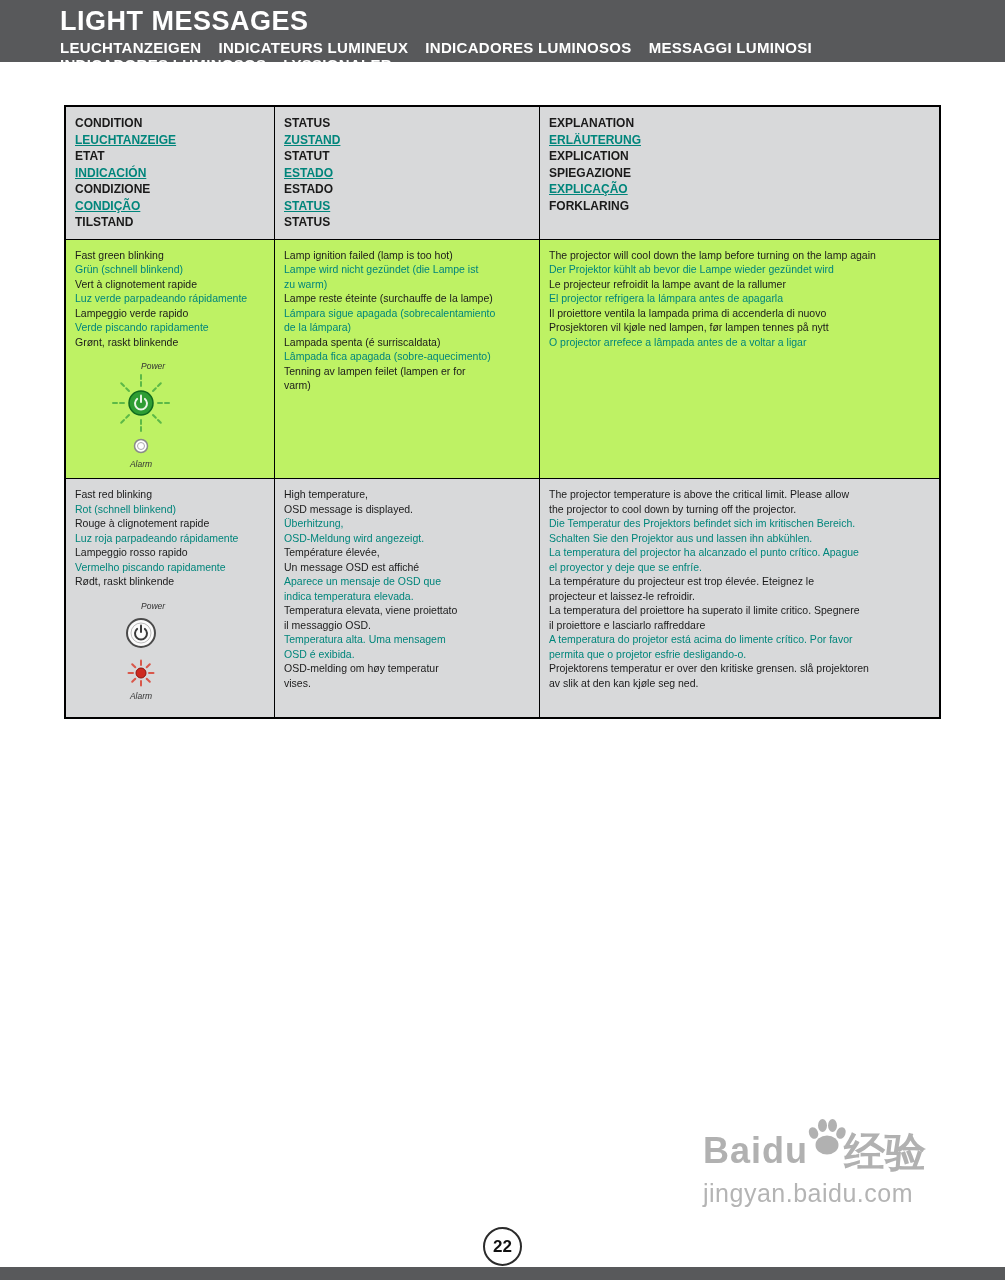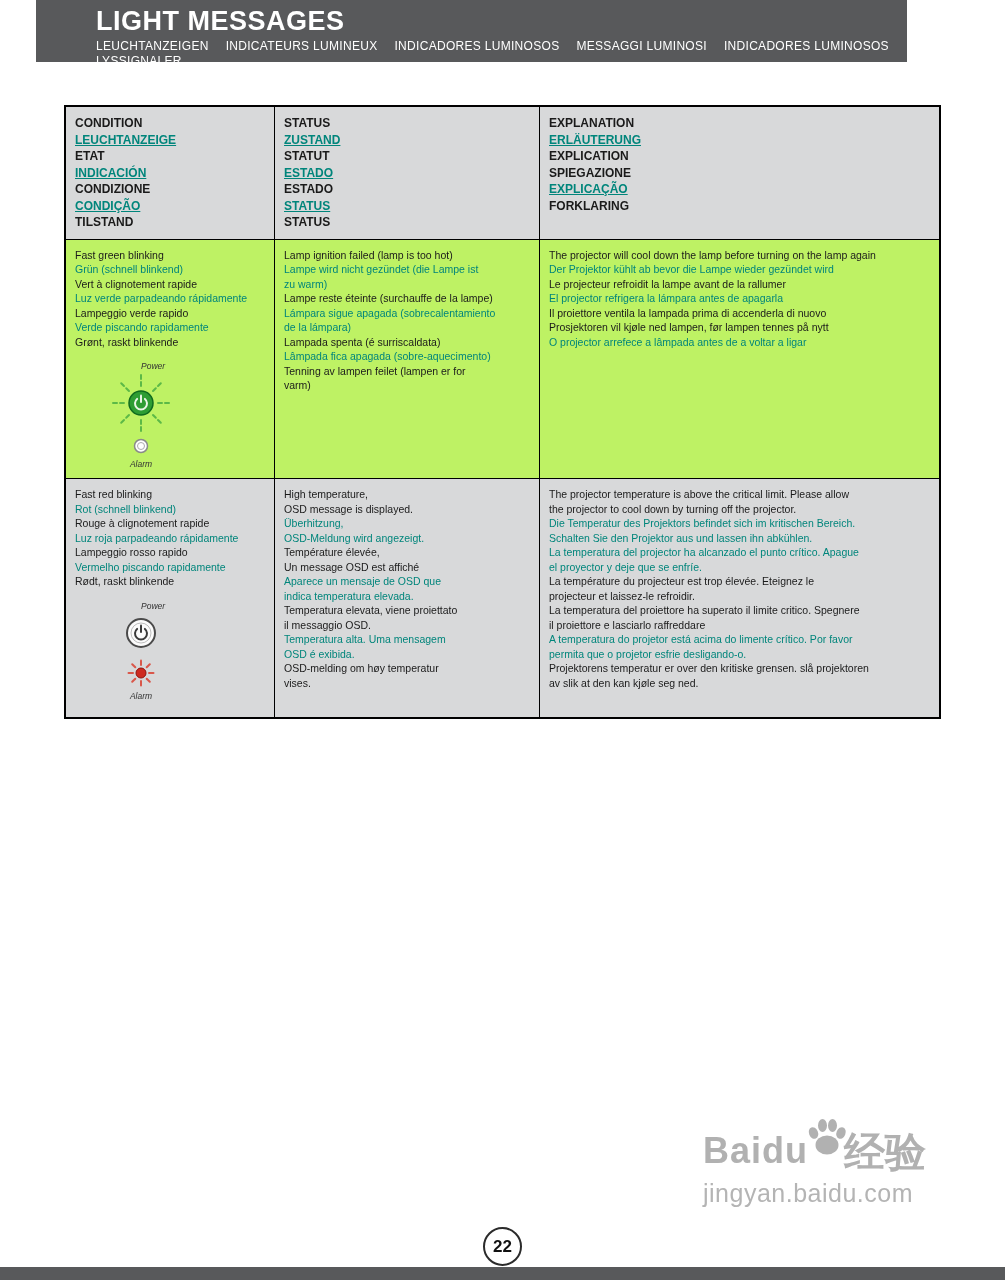--- a/index.html
+++ b/index.html
@@ -4,25 +4,25 @@
 <style>
   * { margin:0; padding:0; box-sizing:border-box; }
   html,body { background:#fff; }
   body {
     width:1005px; height:1280px; position:relative; overflow:hidden;
     font-family:"Liberation Sans", sans-serif; color:#1a1a1a;
   }
 
   
   .topbar {
-    position:absolute; top:0; left:0; width:871px; height:62px;
-    background:#58595B; color:#fff; padding:7px 0 0 60px;margin-left:36px;
+    position:absolute; top:0; left:0; width:1005px; height:62px;
+    background:#58595B; color:#fff; padding:7px 0 0 60px;
   }
   .topbar h1 { font-size:27px; font-weight:bold; letter-spacing:0.5px; line-height:28px; }
-  .langbar { margin-top:4px; font-size:12px; font-weight:normal; letter-spacing:0.3px; }
+  .langbar { margin-top:4px; font-size:15px; font-weight:bold; letter-spacing:0.3px; }
   .langbar .line { display:inline-block; margin-right:17px; color:#fff; }
 
   
   .ltable {
     position:absolute; left:64px; top:105px; width:877px;
     border:2px solid #000; background:#fff;
   }
   .trow { display:grid; grid-template-columns:209px 265px 399px; }
   .thead { background:#D8D9DA; border-bottom:1px solid #000; min-height:130px; }
   .row1  { background:#bef264; border-bottom:1px solid #000; min-height:224px; }

